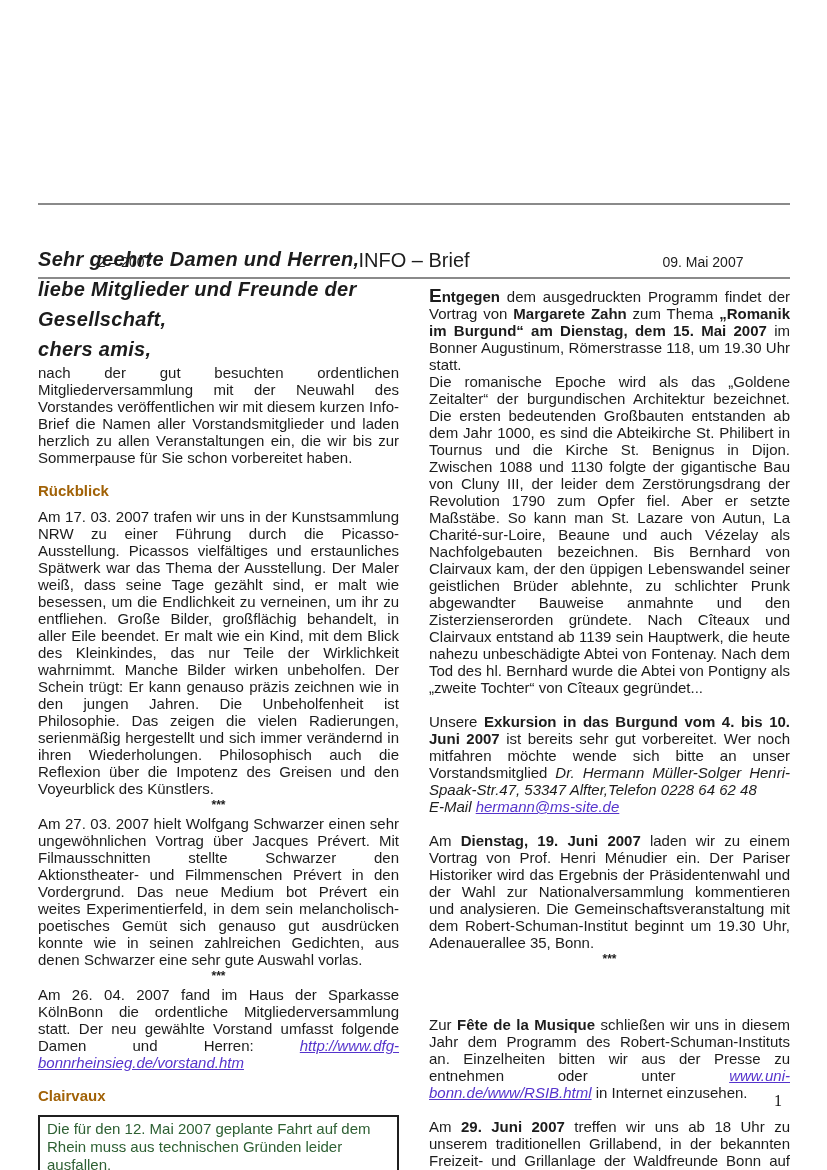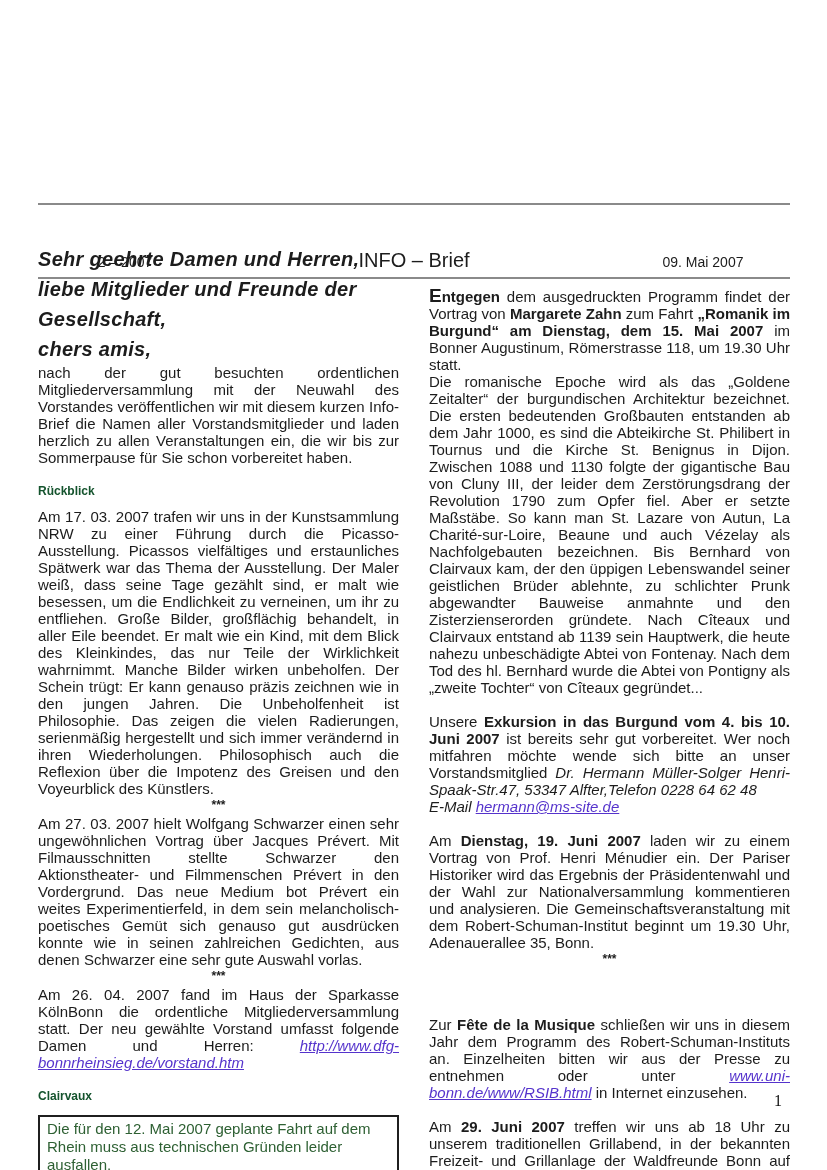--- a/index.html
+++ b/index.html
@@ -55,26 +55,26 @@
     line-height: 30px;
     text-align: left;
     letter-spacing: 0.3px;
   }
 
   p { margin: 0; }
   .mt-line  { margin-top: 17px; }
   .mt-big   { margin-top: 50px; }
 
   h2.section-heading {
-    font-size: 12px;
+    font-size: 15px;
     line-height: 20px;
     margin: 15px 0 7px 0;
     text-align: left;
     font-weight: bold;
-    color: #14532d;
+    color: #a16207;
   }
 
   .sep {
     text-align: center;
     font-weight: bold;
     font-size: 12px;
     line-height: 13px;
     margin: 2px 0 3px 0;
   }
 
@@ -138,21 +138,21 @@
     <p><span>Am 26. 04. 2007 fand im Haus der Sparkasse KölnBonn die ordentliche Mitgliederversammlung statt. Der neu gewählte Vorstand umfasst folgende Damen und Herren: </span><span class="run-link">http://www.dfg-bonnrheinsieg.de/vorstand.htm</span></p>
 
     <h2 class="section-heading">Clairvaux</h2>
 
     <div class="notice-box">
       <span>Die für den 12. Mai 2007 geplante Fahrt auf dem Rhein muss aus technischen Gründen leider ausfallen.</span>
     </div>
   </div>
 
   <div class="col col-right">
-    <p><span class="run-b run-big">E</span><span class="run-b">ntgegen</span><span> dem ausgedruckten Programm findet der Vortrag von </span><span class="run-b">Margarete Zahn</span><span> zum Fahrt </span><span class="run-b">„Romanik im Burgund“ am Dienstag, dem 15. Mai 2007</span><span> im Bonner Augustinum, Römerstrasse 118,  um 19.30 Uhr statt.</span></p>
+    <p><span class="run-b run-big">E</span><span class="run-b">ntgegen</span><span> dem ausgedruckten Programm findet der Vortrag von </span><span class="run-b">Margarete Zahn</span><span> zum Thema </span><span class="run-b">„Romanik im Burgund“ am Dienstag, dem 15. Mai 2007</span><span> im Bonner Augustinum, Römerstrasse 118,  um 19.30 Uhr statt.</span></p>
     <p>Die romanische Epoche wird als das „Goldene Zeitalter“ der burgundischen Architektur bezeichnet. Die ersten bedeutenden Großbauten entstanden ab dem Jahr 1000, es sind die Abteikirche St. Philibert in Tournus und die Kirche St. Benignus in Dijon. Zwischen 1088 und 1130 folgte der gigantische Bau von Cluny III, der leider dem Zerstörungsdrang der Revolution 1790 zum Opfer fiel. Aber er setzte Maßstäbe. So kann man St. Lazare von Autun, La Charité-sur-Loire, Beaune und auch Vézelay als Nachfolgebauten bezeichnen. Bis Bernhard von Clairvaux kam, der den üppigen Lebenswandel seiner geistlichen Brüder ablehnte, zu schlichter Prunk abgewandter Bauweise anmahnte und den Zisterzienserorden gründete. Nach Cîteaux und Clairvaux entstand  ab 1139 sein Hauptwerk, die heute nahezu unbeschädigte Abtei von Fontenay.  Nach dem Tod des hl. Bernhard wurde die Abtei von Pontigny als „zweite Tochter“ von Cîteaux gegründet...</p>
 
     <p class="mt-line"><span>Unsere </span><span class="run-b">Exkursion in das Burgund vom 4. bis 10. Juni 2007</span><span> ist bereits sehr gut vorbereitet. Wer noch mitfahren möchte wende sich bitte an unser Vorstandsmitglied </span><span class="run-i">Dr. Hermann Müller-Solger Henri-Spaak-Str.47, 53347 Alfter,Telefon 0228 64 62 48</span><br><span class="run-i">E-Mail </span><span class="run-link">hermann@ms-site.de</span></p>
 
     <p class="mt-line"><span>Am </span><span class="run-b">Dienstag, 19. Juni 2007</span><span> laden wir zu einem Vortrag von Prof. Henri Ménudier ein. Der Pariser Historiker wird das Ergebnis der Präsidentenwahl und der Wahl zur Nationalversammlung kommentieren und analysieren. Die Gemeinschaftsveranstaltung mit dem Robert-Schuman-Institut beginnt um 19.30 Uhr, Adenauerallee 35, Bonn.</span></p>
     <div class="sep">***</div>
 
     <p class="mt-big"><span>Zur </span><span class="run-b">Fête de la Musique</span><span> schließen wir uns in  diesem Jahr dem Programm des Robert-Schuman-Instituts an. Einzelheiten bitten wir aus der Presse zu entnehmen oder unter </span><span class="run-link">www.uni-bonn.de/www/RSIB.html</span><span> in Internet einzusehen.</span></p>
 
     <p class="mt-line"><span>Am </span><span class="run-b">29. Juni 2007</span><span> treffen wir uns ab 18 Uhr zu unserem traditionellen Grillabend, in der bekannten Freizeit- und Grillanlage der Waldfreunde Bonn auf dem Hardtberg, </span><span class="run-b">Wesselheideweg</span><span> in </span><span class="run-b">Bonn-Duisdorf</span><span>. Für Fleisch und</span></p>

